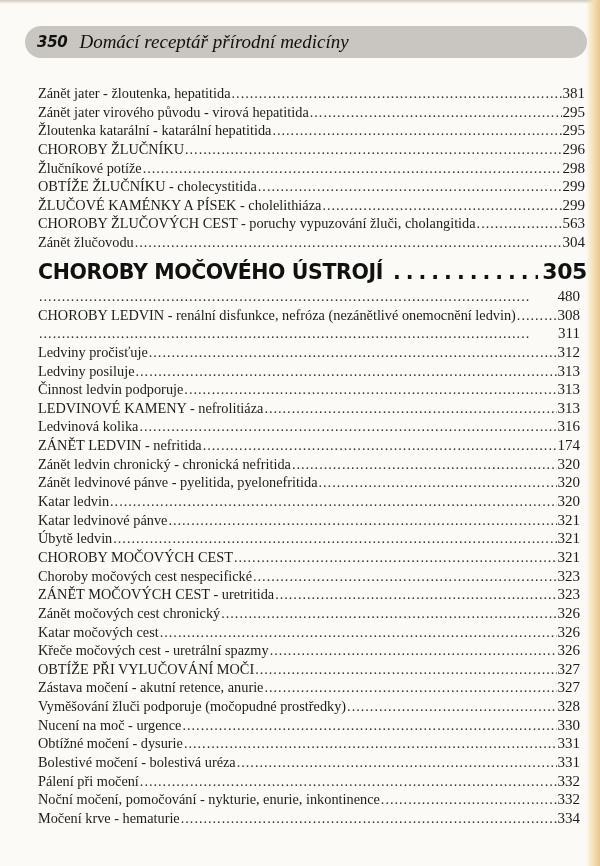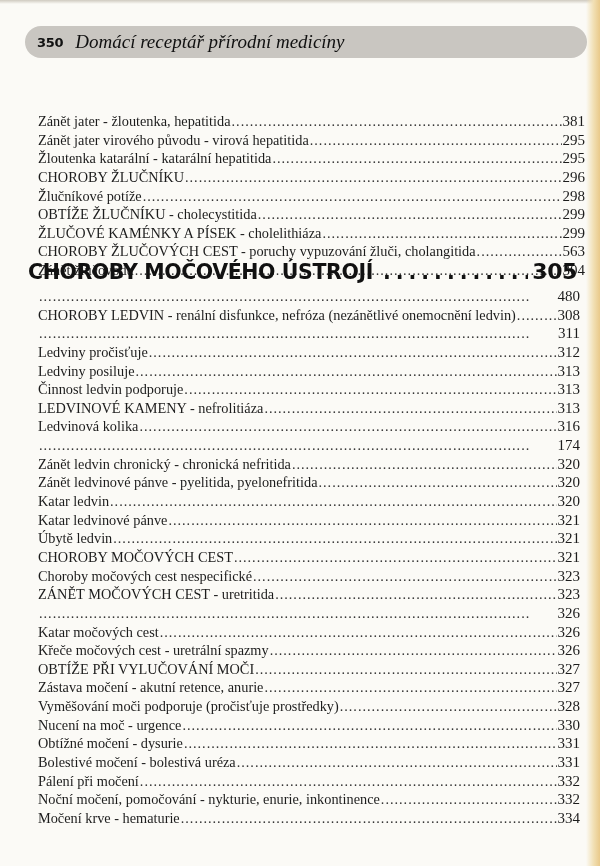--- a/index.html
+++ b/index.html
@@ -19,48 +19,48 @@
     background: linear-gradient(to bottom, #cfcac0, rgba(251,250,246,0));
   }
   .header-bar {
     position: absolute; left: 25px; top: 26px; width: 562px; height: 32px;
     background: #c9c6c1;
     border-radius: 16px;
     display: flex; align-items: center;
   }
   .header-page {
     font-family: "DejaVu Sans", sans-serif;
-    font-weight: bold; font-size: 13px; color: #111;
-    margin-left: 12px; letter-spacing: -0.3px;
+    font-weight: bold; font-size: 15px; color: #111;
+    margin-left: 12px; letter-spacing: -0.3px; font-style: italic;
   }
   .header-title {
     font-family: "Liberation Serif", serif;
     font-style: italic; font-size: 19px; color: #111;
     margin-left: 12px;
   }
   .toc-list { position: absolute; left: 38px; margin: 0; padding: 0; list-style: none; }
-  .toc-list.group1 { top: 84px; width: 547px; margin-top: 28px; }
+  .toc-list.group1 { top: 84px; width: 547px; }
   .toc-list.group2 { top: 287px; width: 542px; }
   .toc-row {
     display: flex; align-items: baseline;
     height: 18.65px; line-height: 18.65px;
     font-size: 14.3px; white-space: nowrap;
   }
   .toc-row .label { flex: 0 0 auto; }
   .toc-row .leader {
     flex: 1 1 auto; overflow: hidden; margin: 0 1px;
     letter-spacing: 2.2px; color: #333;
   }
   .toc-row .leader::before {
     content: ". . . . . . . . . . . . . . . . . . . . . . . . . . . . . . . . . . . . . . . . . . . . . . . . . . . . . . . . . . . . . . . . . . . . . . . . . . . . . . . . . . . . . . . . . . . . . . . . . . . . . . . . . . . .";
     letter-spacing: -1.3px;
   }
   .toc-row .page { flex: 0 0 auto; font-size: 15px; }
   .section-heading {
-    position: absolute; left: 28px; top: 259px; width: 549px;
+    position: absolute; left: 38px; top: 259px; width: 549px;
     display: flex; align-items: baseline; white-space: nowrap;
     font-family: "DejaVu Sans", sans-serif; font-weight: bold;
     font-size: 20.5px; color: #111; letter-spacing: -0.4px;
   }
   .section-heading .leader {
     flex: 1 1 auto; overflow: hidden; margin: 0 4px 0 10px;
     letter-spacing: 5px;
   }
   .section-heading .leader::before {
     content: "..................................................................";
@@ -165,20 +165,21 @@
       <span class="label">LEDVINOVÉ KAMENY - nefrolitiáza</span>
       <span class="leader"></span>
       <span class="page">313</span>
     </li>
     <li class="toc-row">
       <span class="label">Ledvinová kolika</span>
       <span class="leader"></span>
       <span class="page">316</span>
     </li>
     <li class="toc-row">
+      <span class="label">ZÁNĚT LEDVIN  - nefritida</span>
       <span class="leader"></span>
       <span class="page">174</span>
     </li>
     <li class="toc-row">
       <span class="label">Zánět ledvin chronický - chronická nefritida</span>
       <span class="leader"></span>
       <span class="page">320</span>
     </li>
     <li class="toc-row">
       <span class="label">Zánět ledvinové pánve - pyelitida, pyelonefritida</span>
@@ -209,20 +210,21 @@
       <span class="label">Choroby močových cest nespecifické</span>
       <span class="leader"></span>
       <span class="page">323</span>
     </li>
     <li class="toc-row">
       <span class="label">ZÁNĚT MOČOVÝCH CEST - uretritida</span>
       <span class="leader"></span>
       <span class="page">323</span>
     </li>
     <li class="toc-row">
+      <span class="label">Zánět močových cest chronický</span>
       <span class="leader"></span>
       <span class="page">326</span>
     </li>
     <li class="toc-row">
       <span class="label">Katar močových cest</span>
       <span class="leader"></span>
       <span class="page">326</span>
     </li>
     <li class="toc-row">
       <span class="label">Křeče močových cest - uretrální spazmy</span>
@@ -233,21 +235,21 @@
       <span class="label">OBTÍŽE PŘI VYLUČOVÁNÍ MOČI</span>
       <span class="leader"></span>
       <span class="page">327</span>
     </li>
     <li class="toc-row">
       <span class="label">Zástava močení - akutní retence, anurie</span>
       <span class="leader"></span>
       <span class="page">327</span>
     </li>
     <li class="toc-row">
-      <span class="label">Vyměšování moči podporuje (pročisťuje prostředky)</span>
+      <span class="label">Vyměšování žluči podporuje (močopudné prostředky)</span>
       <span class="leader"></span>
       <span class="page">328</span>
     </li>
     <li class="toc-row">
       <span class="label">Nucení na moč - urgence</span>
       <span class="leader"></span>
       <span class="page">330</span>
     </li>
     <li class="toc-row">
       <span class="label">Obtížné močení - dysurie</span>

